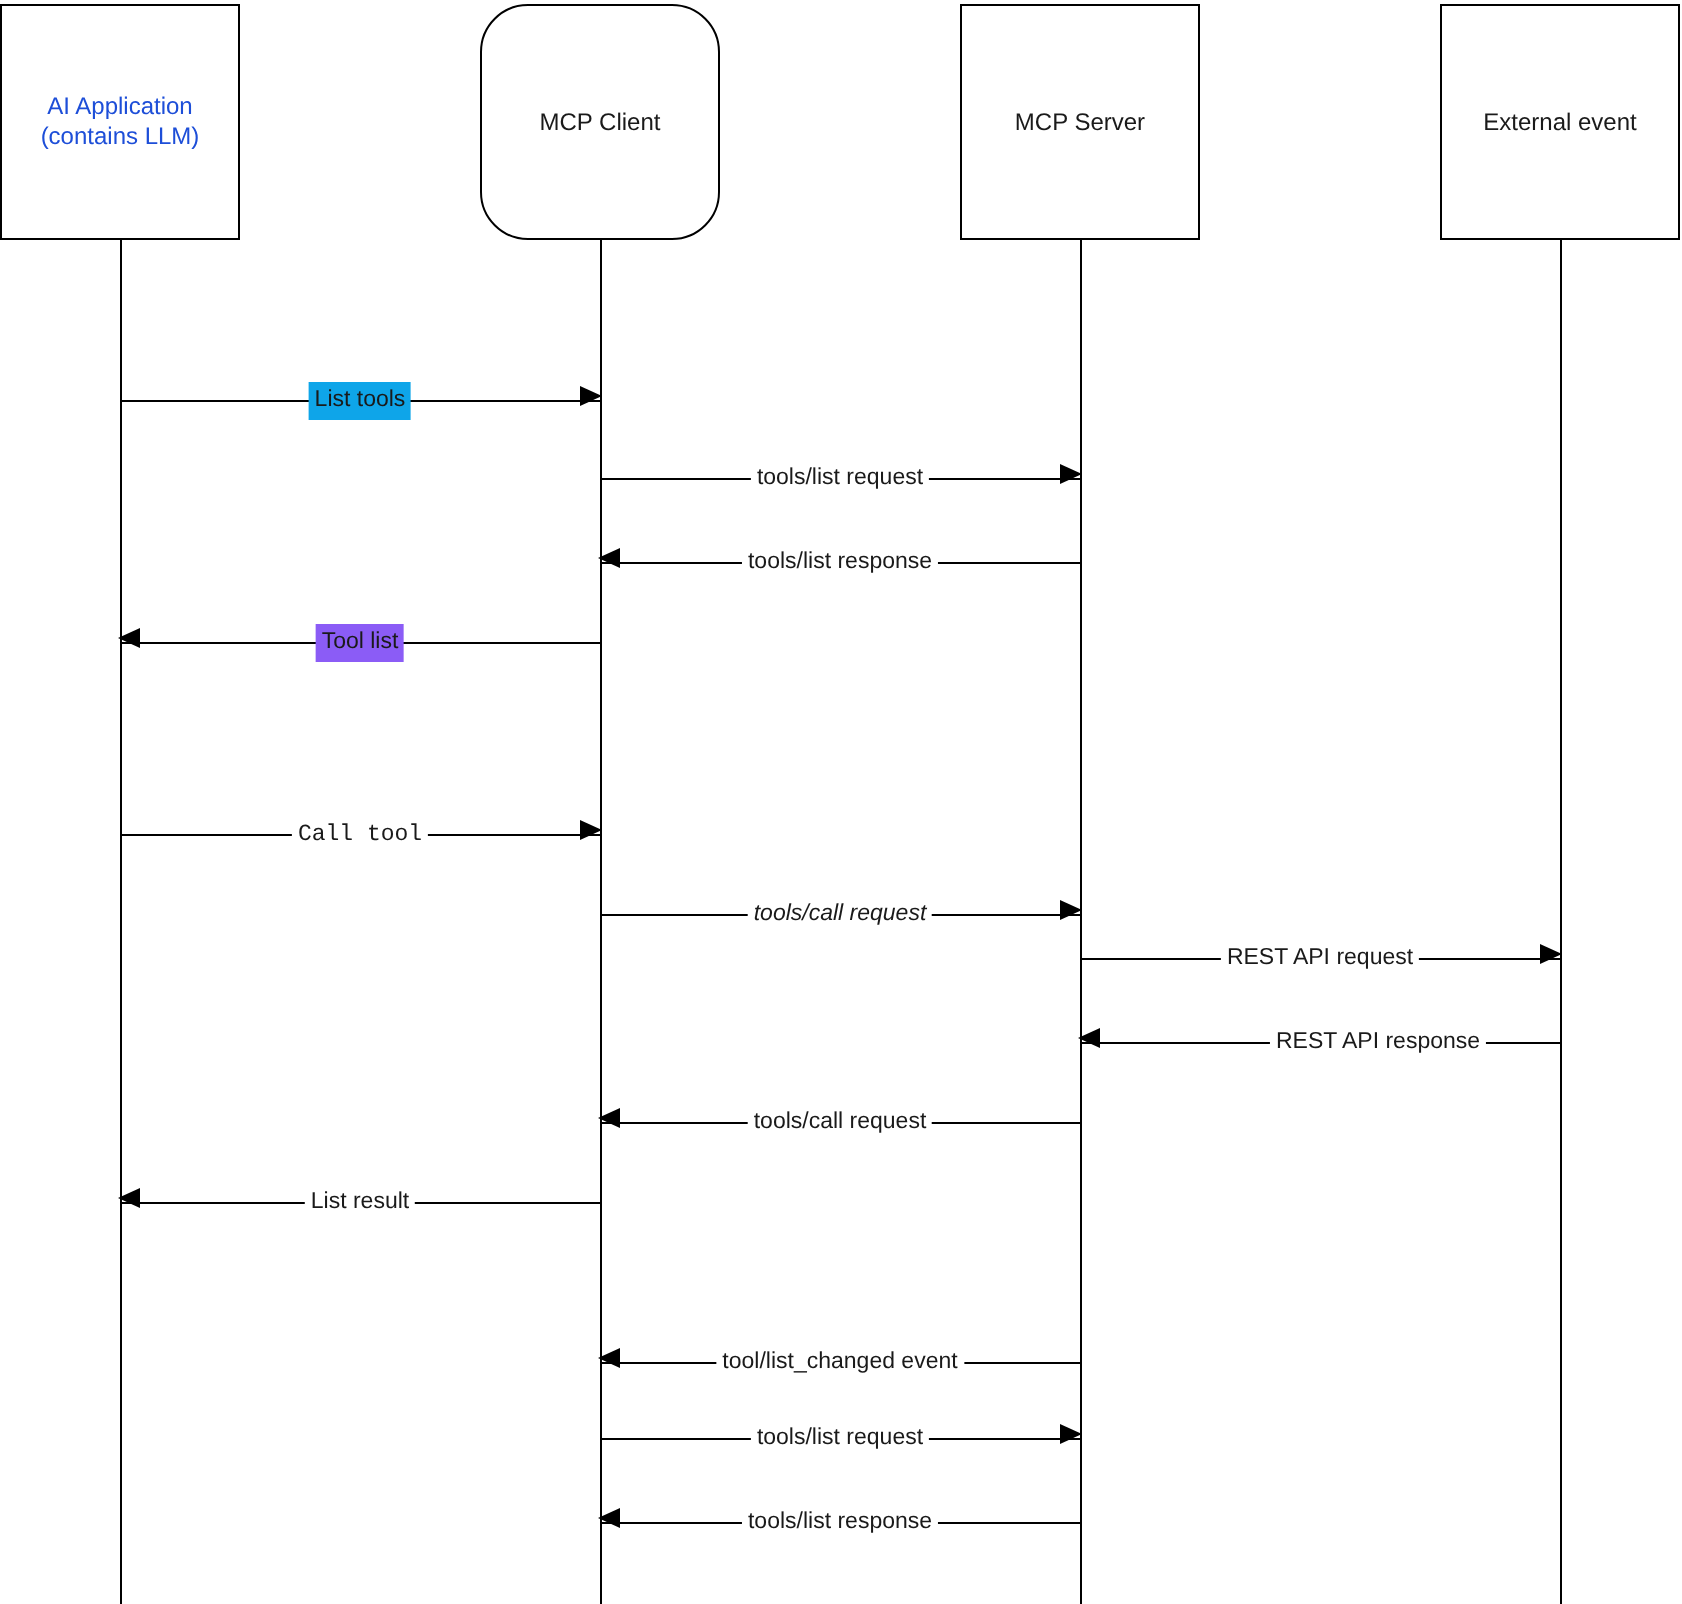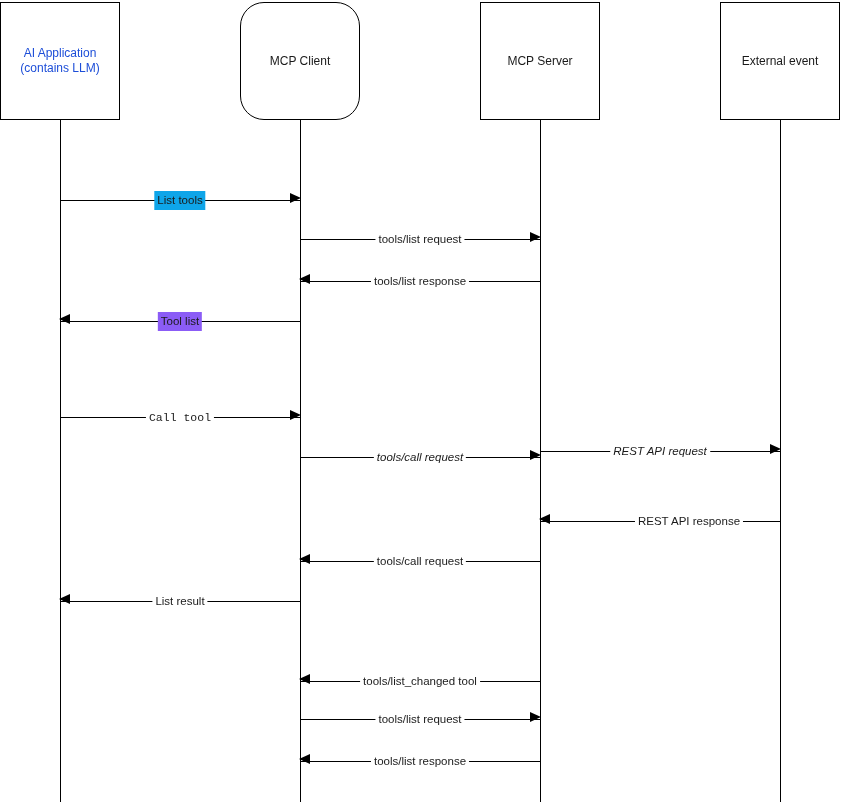--- a/index.html
+++ b/index.html
@@ -120,21 +120,21 @@
       <div class="message" style="left: 60px; width: 240px; top: 408px; font-family: Liberation Mono, monospace;">
         <div class="message-line" style="border-top-color: rgb(0, 0, 0);"></div>
         <div class="arrow-head right" style="border-left-color: rgb(0, 0, 0);"></div>
         <div class="message-label" style="color: rgb(26, 26, 26); background: rgb(255, 255, 255);">Call tool</div>
       </div>
       <div class="message" style="left: 300px; width: 240px; top: 448px; font-style: italic;">
         <div class="message-line" style="border-top-color: rgb(0, 0, 0);"></div>
         <div class="arrow-head right" style="border-left-color: rgb(0, 0, 0);"></div>
         <div class="message-label" style="color: rgb(26, 26, 26); background: rgb(255, 255, 255);">tools/call request</div>
       </div>
-      <div class="message" style="left: 540px; width: 240px; top: 442px; font-style: italic;">
+      <div class="message" style="left: 540px; width: 240px; top: 470px;">
         <div class="message-line" style="border-top-color: rgb(0, 0, 0);"></div>
         <div class="arrow-head right" style="border-left-color: rgb(0, 0, 0);"></div>
         <div class="message-label" style="color: rgb(26, 26, 26); background: rgb(255, 255, 255);">REST API request</div>
       </div>
       <div class="message" style="left: 540px; width: 240px; top: 512px;">
         <div class="message-line" style="border-top-color: rgb(0, 0, 0);"></div>
         <div class="arrow-head left" style="border-right-color: rgb(0, 0, 0);"></div>
         <div class="message-label" style="color: rgb(26, 26, 26); background: rgb(255, 255, 255); margin-left: 29px;">REST API response</div>
       </div>
       <div class="message" style="left: 300px; width: 240px; top: 552px;">
@@ -143,21 +143,21 @@
         <div class="message-label" style="color: rgb(26, 26, 26); background: rgb(255, 255, 255);">tools/call request</div>
       </div>
       <div class="message" style="left: 60px; width: 240px; top: 592px;">
         <div class="message-line" style="border-top-color: rgb(0, 0, 0);"></div>
         <div class="arrow-head left" style="border-right-color: rgb(0, 0, 0);"></div>
         <div class="message-label" style="color: rgb(26, 26, 26); background: rgb(255, 255, 255);">List result</div>
       </div>
       <div class="message" style="left: 300px; width: 240px; top: 672px;">
         <div class="message-line" style="border-top-color: rgb(0, 0, 0);"></div>
         <div class="arrow-head left" style="border-right-color: rgb(0, 0, 0);"></div>
-        <div class="message-label" style="color: rgb(26, 26, 26); background: rgb(255, 255, 255);">tools/list_changed tool</div>
+        <div class="message-label" style="color: rgb(26, 26, 26); background: rgb(255, 255, 255);">tool/list_changed event</div>
       </div>
       <div class="message" style="left: 300px; width: 240px; top: 710px;">
         <div class="message-line" style="border-top-color: rgb(0, 0, 0);"></div>
         <div class="arrow-head right" style="border-left-color: rgb(0, 0, 0);"></div>
         <div class="message-label" style="color: rgb(26, 26, 26); background: rgb(255, 255, 255);">tools/list request</div>
       </div>
       <div class="message" style="left: 300px; width: 240px; top: 752px;">
         <div class="message-line" style="border-top-color: rgb(0, 0, 0);"></div>
         <div class="arrow-head left" style="border-right-color: rgb(0, 0, 0);"></div>
         <div class="message-label" style="color: rgb(26, 26, 26); background: rgb(255, 255, 255);">tools/list response</div>

